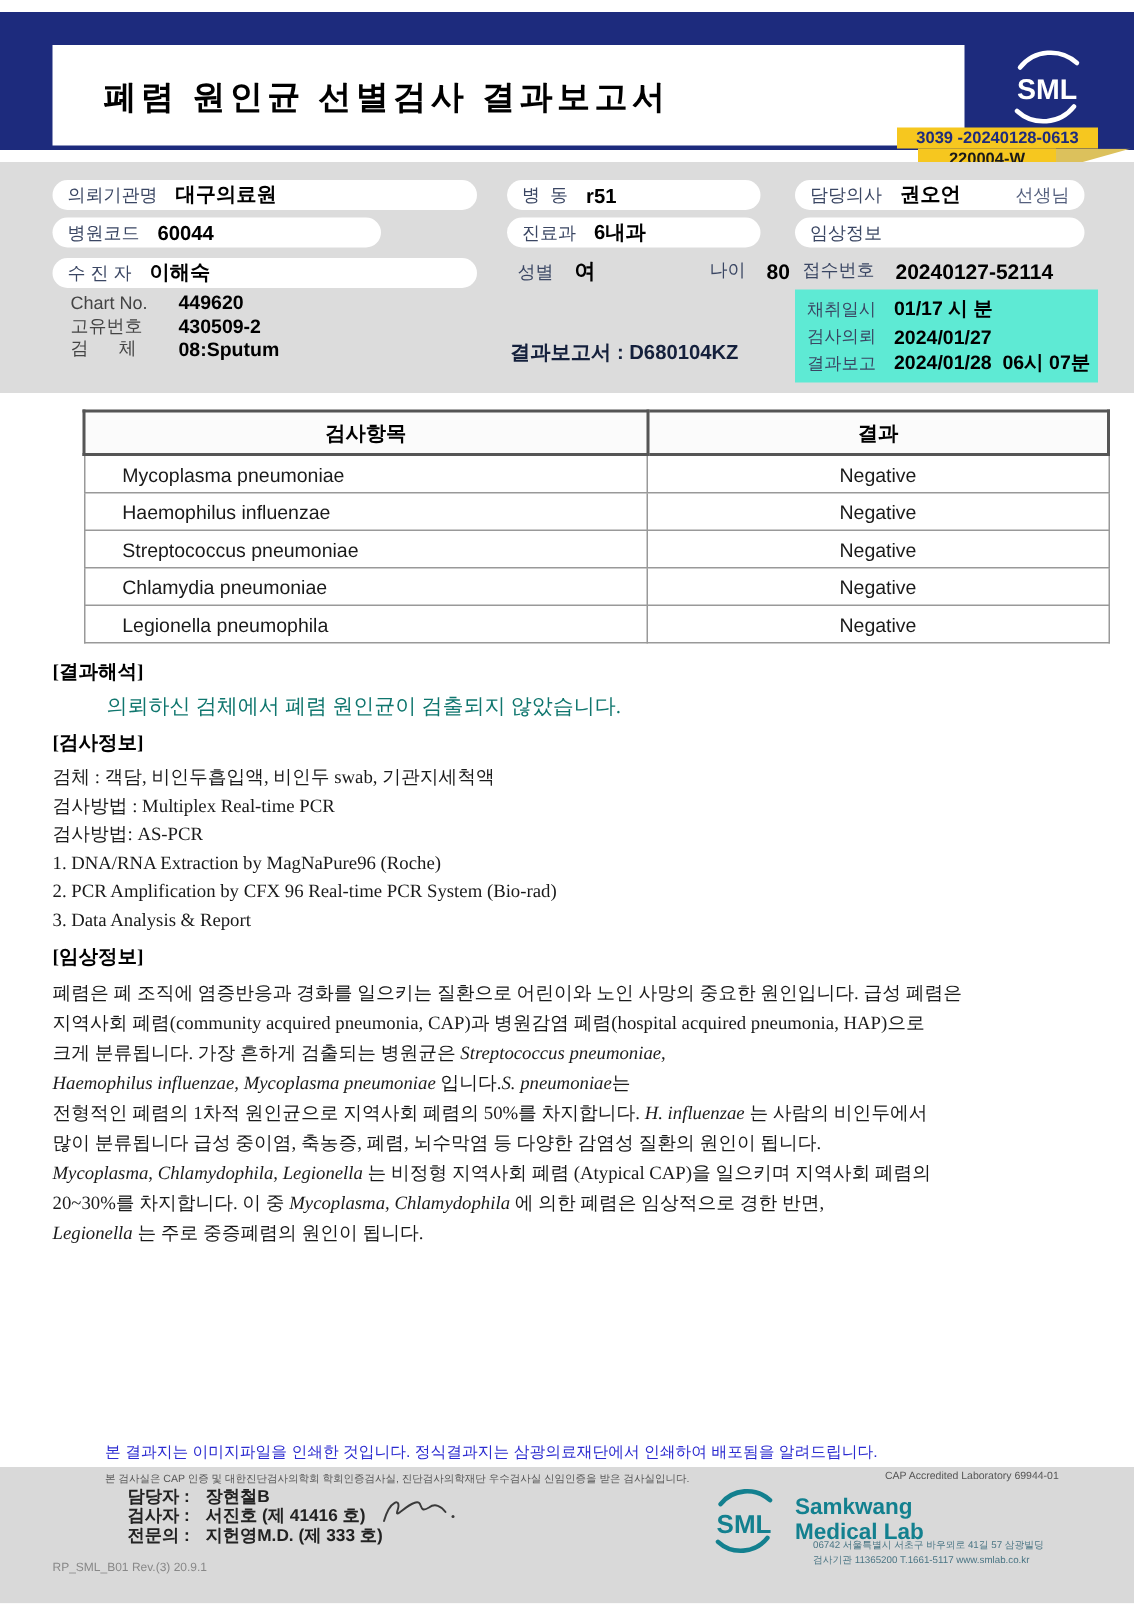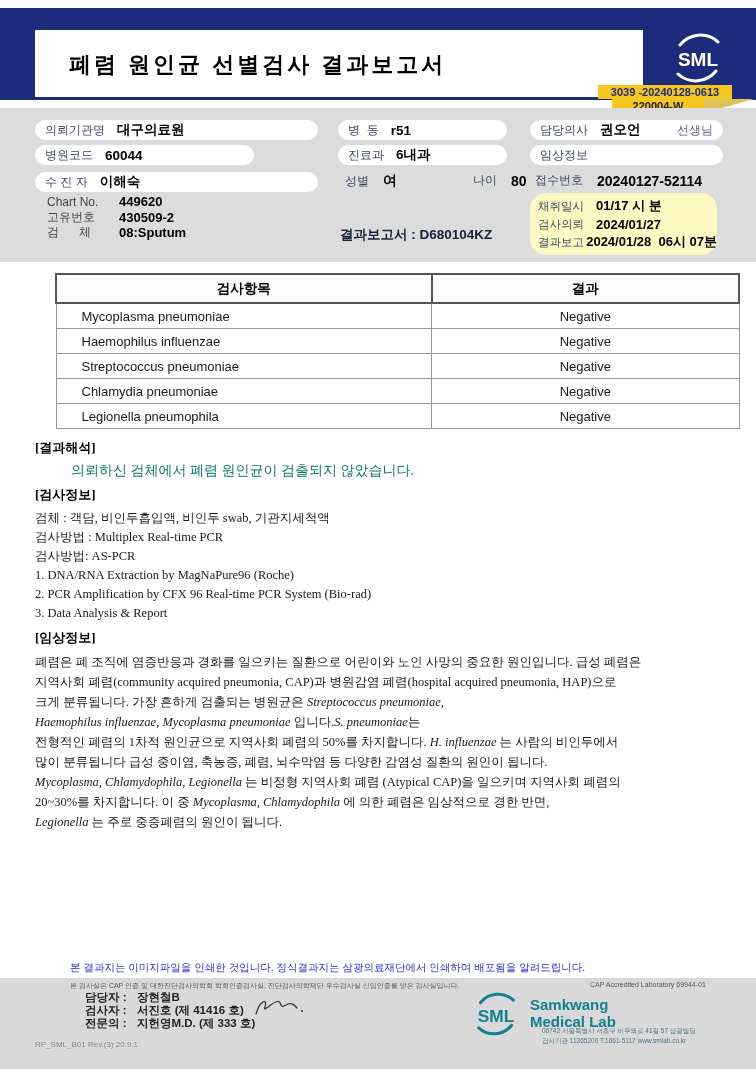--- a/index.html
+++ b/index.html
@@ -27,22 +27,22 @@
   .pill .lbl { font-size:12px; color:#3a4663; white-space:pre; margin-right:12px; }
   .pill .val { font-size:13.5px; font-weight:bold; color:#000; white-space:pre; }
   .pill .sfx { margin-left:auto; font-size:12px; color:#55607e; }
   .plain-row { position:absolute; display:flex; align-items:center; }
   .plain-row .lbl { font-size:12px; color:#444; width:72px; white-space:pre; }
   .plain-row .val { font-size:13px; font-weight:bold; color:#000; white-space:pre; }
   .inline-field { position:absolute; display:flex; align-items:center; }
   .inline-field .lbl { font-size:12px; color:#3a4663; margin-right:14px; white-space:pre; }
   .inline-field .val { font-size:14px; font-weight:bold; color:#000; white-space:pre; }
   .insurance { position:absolute; font-size:13.5px; font-weight:bold; color:#14203c; white-space:pre; }
-  .dates-box { position:absolute; left:530px; top:85px; width:187px; height:62px; background:#fef9c3;
-               padding:4px 0 0 8px; box-sizing:border-box;border-radius:16px; }
+  .dates-box { position:absolute; left:530px; top:85px; width:202px; height:62px; background:#5eead4;
+               padding:4px 0 0 8px; box-sizing:border-box; }
   .dates-box .drow { display:flex; align-items:center; height:18px; }
   .dates-box .lbl { font-size:11.5px; color:#3a4663; width:58px; white-space:pre; }
   .dates-box .val { font-size:13px; font-weight:bold; color:#000; white-space:pre; }
 
   
   .results { position:absolute; left:55px; top:273px; width:685px; }
   table { border-collapse:collapse; width:100%; }
   th { border:2px solid #555; font-size:13.5px; font-weight:bold; color:#000;
        height:25px; background:#fbfbfb; text-align:center; }
   td { border:1px solid #999; font-size:13px; color:#1a1a1a; height:22px; }

